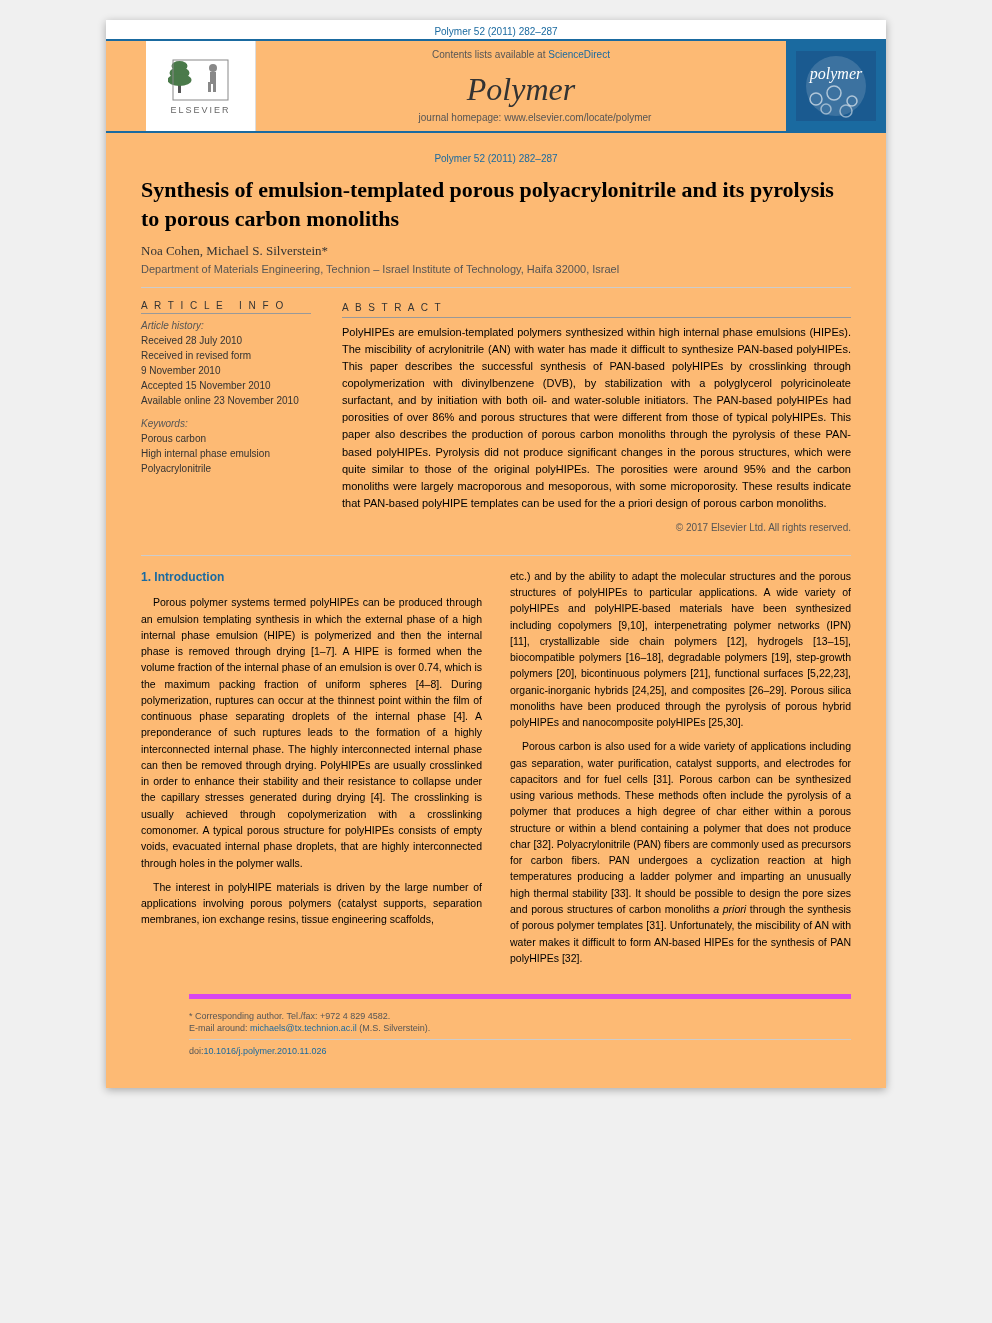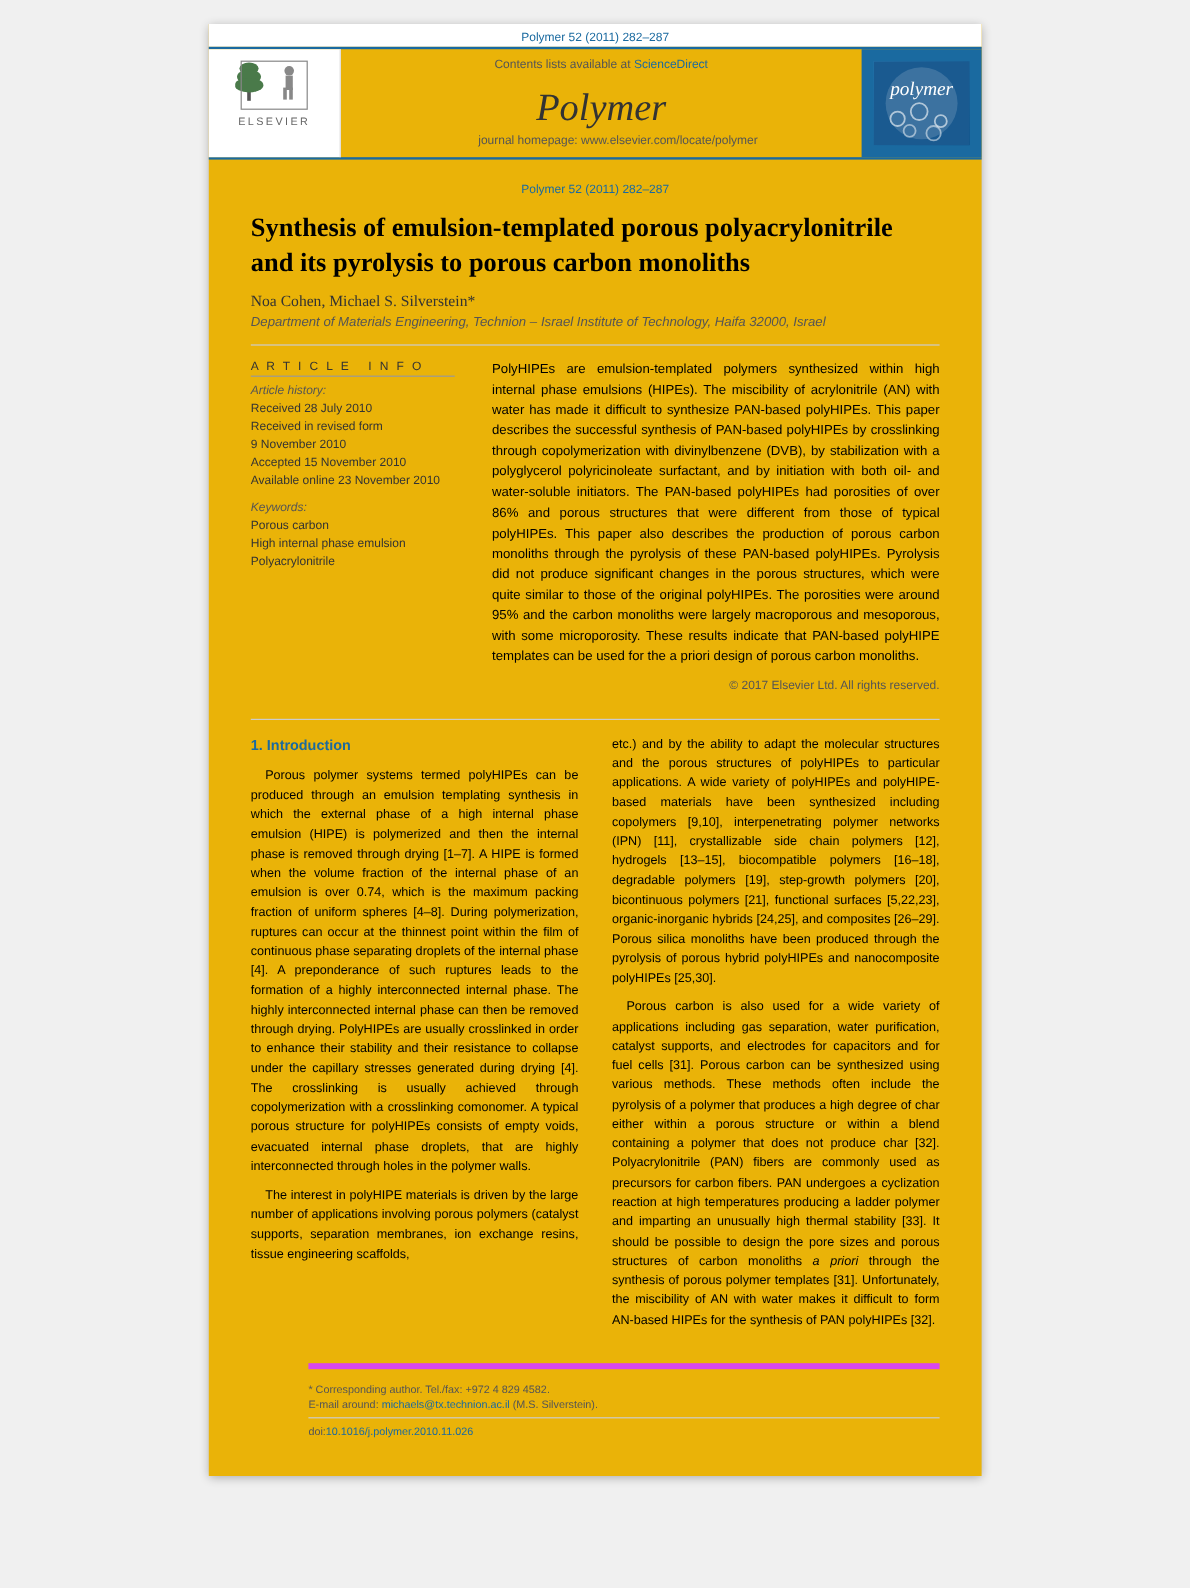--- a/index.html
+++ b/index.html
@@ -4,22 +4,22 @@
   <style>
     * { margin: 0; padding: 0; box-sizing: border-box; }
     body {
       background: #f0f0f0;
       font-family: 'Times New Roman', Times, serif;
       display: flex;
       justify-content: center;
       padding: 20px 0;
     }
     .page {
-      width: 644px;
-      background: #eab308;
+      width: 780px;
+      background: #fdba74;
       padding: 0;
       box-shadow: 0 2px 8px rgba(0,0,0,0.3);
     }
     
     .journal-header-top {
       background: #fff;
       text-align: center;
       padding: 6px 0 2px;
       font-size: 10px;
       color: #1a6aa0;
@@ -31,22 +31,24 @@
       border-top: 2px solid #1a6aa0;
       border-bottom: 2px solid #1a6aa0;
     }
     .journal-logo-left {
       width: 110px;
       min-height: 80px;
       background: #fff;
       display: flex;
       flex-direction: column;
       align-items: center;
+      justify-content: center;
       padding: 8px;
       border-right: 1px solid #ddd;
+      margin-left: 40px;
     }
     .journal-center {
       flex: 1;
       display: flex;
       flex-direction: column;
       align-items: center;
       justify-content: center;
       padding: 8px 0;
     }
     .journal-sciencedirect {
@@ -119,21 +121,20 @@
     }
     .article-authors {
       font-size: 13px;
       color: #333;
       margin-bottom: 4px;
       font-family: 'Times New Roman', serif;
     }
     .article-affiliation {
       font-size: 11px;
       color: #555;
-      font-style: italic;
       margin-bottom: 6px;
       font-family: Arial, sans-serif;
     }
     .article-divider {
       border: none;
       border-top: 1px solid #ccc;
       margin: 12px 0;
     }
 
     
@@ -352,20 +353,21 @@
         <div class="info-value">Accepted 15 November 2010</div>
         <div class="info-value">Available online 23 November 2010</div>
 
         <div class="keywords-label">Keywords:</div>
         <div class="info-value">Porous carbon</div>
         <div class="info-value">High internal phase emulsion</div>
         <div class="info-value">Polyacrylonitrile</div>
       </div>
 
       <div class="abstract-col">
+        <div class="abstract-title">A B S T R A C T</div>
         <div class="abstract-text">PolyHIPEs are emulsion-templated polymers synthesized within high internal phase emulsions (HIPEs). The miscibility of acrylonitrile (AN) with water has made it difficult to synthesize PAN-based polyHIPEs. This paper describes the successful synthesis of PAN-based polyHIPEs by crosslinking through copolymerization with divinylbenzene (DVB), by stabilization with a polyglycerol polyricinoleate surfactant, and by initiation with both oil- and water-soluble initiators. The PAN-based polyHIPEs had porosities of over 86% and porous structures that were different from those of typical polyHIPEs. This paper also describes the production of porous carbon monoliths through the pyrolysis of these PAN-based polyHIPEs. Pyrolysis did not produce significant changes in the porous structures, which were quite similar to those of the original polyHIPEs. The porosities were around 95% and the carbon monoliths were largely macroporous and mesoporous, with some microporosity. These results indicate that PAN-based polyHIPE templates can be used for the a priori design of porous carbon monoliths.</div>
         <div class="abstract-copyright">© 2017 Elsevier Ltd. All rights reserved.</div>
       </div>
     </div>
 
     <hr class="article-divider">
 
     <div class="body-two-col">
 
       <div class="body-col">

